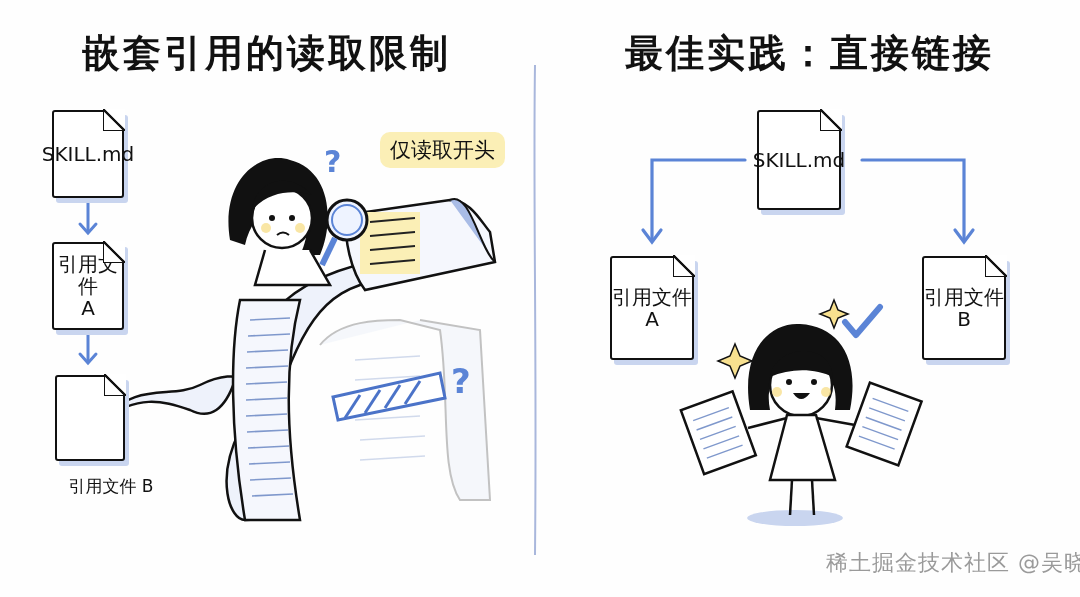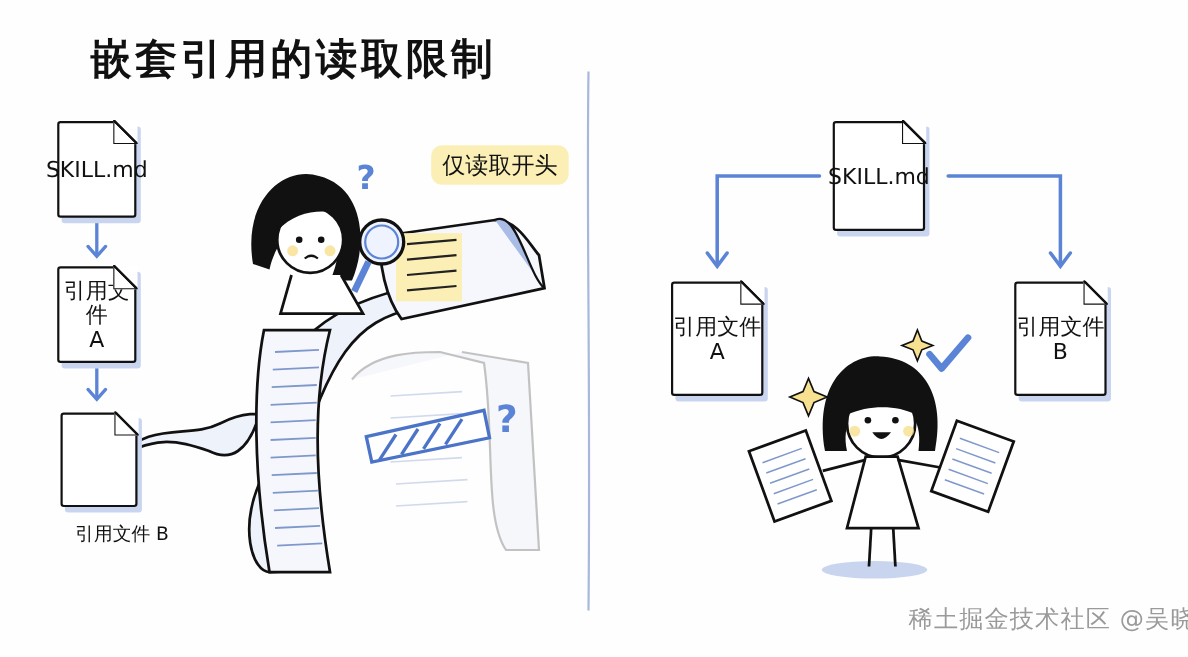--- a/index.html
+++ b/index.html
@@ -185,25 +185,26 @@
         <svg width="22" height="22">
           <polygon points="0,0 22,22 0,22" fill="#fff" stroke="#111" stroke-width="2"></polygon>
           <line x1="0" y1="0" x2="22" y2="22" stroke="#111" stroke-width="2"></line>
         </svg>
       </div>
   </div>
   <div class="label" style="left:56px; top:474px; width:110px;">
     <div>引用文件 B</div>
   </div>
 
-  <div class="note" style="left:380px; top:132px;margin-left:12px;">
+  <div class="note" style="left:380px; top:132px;">
     <div>仅读取开头</div>
   </div>
 
 
+  <div class="title" style="left:625px;">最佳实践：直接链接</div>
 
   <div class="doc" style="left:757px; top:110px; width:84px; height:100px;">
     <div class="fold">
         <svg width="22" height="22">
           <polygon points="0,0 22,22 0,22" fill="#fff" stroke="#111" stroke-width="2"></polygon>
           <line x1="0" y1="0" x2="22" y2="22" stroke="#111" stroke-width="2"></line>
         </svg>
       </div>
     <span>SKILL.md</span>
   </div>

